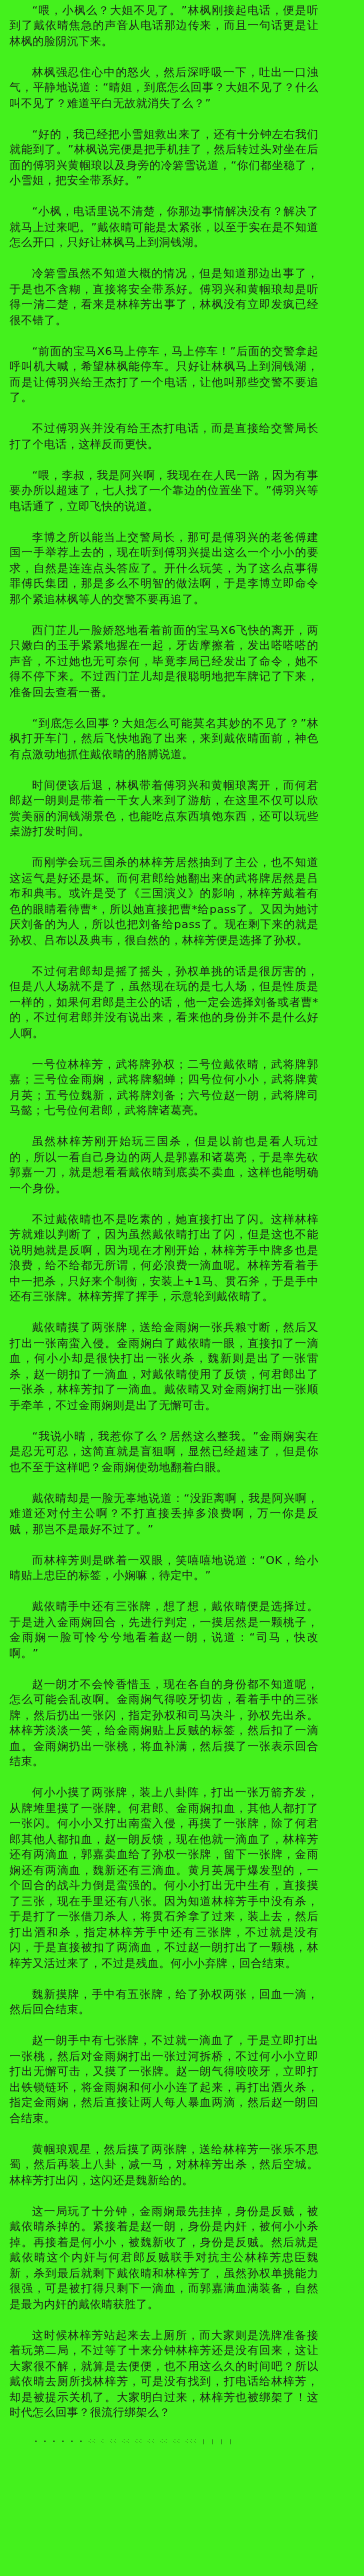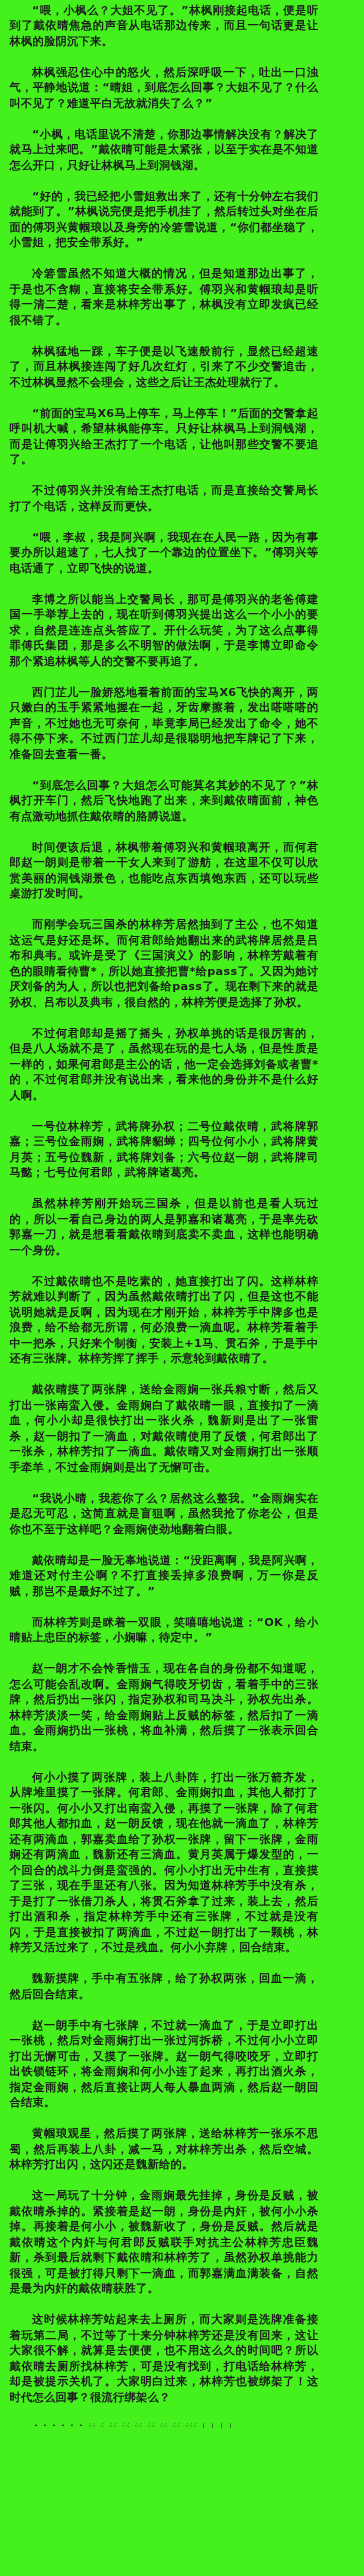--- a/index.html
+++ b/index.html
@@ -8,21 +8,20 @@
     background: #44f11d;
   }
   .page {
     width: 328px;
     min-height: 2576px;
     box-sizing: border-box;
     background: #44f11d;
     padding: 2.7px 9.6px 43px 9.6px;
     font-family: "DejaVu Sans", sans-serif;
     color: #1c1c1c;
-    font-weight: bold;
   }
   .para {
     margin: 0 0 15.5px 0;
     font-size: 11.2px;
     line-height: 15.5px;
     text-indent: 2em;
     text-align: justify;
     letter-spacing: 0.3px;
     word-break: break-all;
   }
@@ -35,40 +34,40 @@
     color: #141414;
     font-family: "DejaVu Sans Mono", monospace;
   }
 </style>
 </head>
 <body>
 
 <main class="page">
   <p class="para">“喂，小枫么？大姐不见了。”林枫刚接起电话，便是听到了戴依晴焦急的声音从电话那边传来，而且一句话更是让林枫的脸阴沉下来。</p>
   <p class="para">林枫强忍住心中的怒火，然后深呼吸一下，吐出一口浊气，平静地说道：“晴姐，到底怎么回事？大姐不见了？什么叫不见了？难道平白无故就消失了么？”</p>
+  <p class="para">“好的，我已经把小雪姐救出来了，还有十分钟左右我们就能到了。”林枫说完便是把手机挂了，然后转过头对坐在后面的傅羽兴黄帼琅以及身旁的冷箬雪说道，“你们都坐稳了，小雪姐，把安全带系好。”</p>
   <p class="para">“小枫，电话里说不清楚，你那边事情解决没有？解决了就马上过来吧。”戴依晴可能是太紧张，以至于实在是不知道怎么开口，只好让林枫马上到洞钱湖。</p>
-  <p class="para">“好的，我已经把小雪姐救出来了，还有十分钟左右我们就能到了。”林枫说完便是把手机挂了，然后转过头对坐在后面的傅羽兴黄帼琅以及身旁的冷箬雪说道，“你们都坐稳了，小雪姐，把安全带系好。”</p>
   <p class="para">冷箬雪虽然不知道大概的情况，但是知道那边出事了，于是也不含糊，直接将安全带系好。傅羽兴和黄帼琅却是听得一清二楚，看来是林梓芳出事了，林枫没有立即发疯已经很不错了。</p>
-  <p class="para">林枫猛地一踩，车子便是以飞速般前行，显然已经超速了，而且林枫接连闯了好几次红灯，引来了不少交警追击，不过林枫显然不会理会，这些之后让王杰处理就行了。</p>
   <p class="para">“前面的宝马X6马上停车，马上停车！”后面的交警拿起呼叫机大喊，希望林枫能停车。只好让林枫马上到洞钱湖，而是让傅羽兴给王杰打了一个电话，让他叫那些交警不要追了。</p>
   <p class="para">不过傅羽兴并没有给王杰打电话，而是直接给交警局长打了个电话，这样反而更快。</p>
   <p class="para">“喂，李叔，我是阿兴啊，我现在在人民一路，因为有事要办所以超速了，七人找了一个靠边的位置坐下。”傅羽兴等电话通了，立即飞快的说道。</p>
   <p class="para">李博之所以能当上交警局长，那可是傅羽兴的老爸傅建国一手举荐上去的，现在听到傅羽兴提出这么一个小小的要求，自然是连连点头答应了。开什么玩笑，为了这么点事得罪傅氏集团，那是多么不明智的做法啊，于是李博立即命令那个紧追林枫等人的交警不要再追了。</p>
   <p class="para">西门芷儿一脸娇怒地看着前面的宝马X6飞快的离开，两只嫩白的玉手紧紧地握在一起，牙齿摩擦着，发出嗒嗒嗒的声音，不过她也无可奈何，毕竟李局已经发出了命令，她不得不停下来。不过西门芷儿却是很聪明地把车牌记了下来，准备回去查看一番。</p>
   <p class="para">“到底怎么回事？大姐怎么可能莫名其妙的不见了？”林枫打开车门，然后飞快地跑了出来，来到戴依晴面前，神色有点激动地抓住戴依晴的胳膊说道。</p>
   <p class="para">时间便该后退，林枫带着傅羽兴和黄帼琅离开，而何君郎赵一朗则是带着一干女人来到了游舫，在这里不仅可以欣赏美丽的洞钱湖景色，也能吃点东西填饱东西，还可以玩些桌游打发时间。</p>
   <p class="para">而刚学会玩三国杀的林梓芳居然抽到了主公，也不知道这运气是好还是坏。而何君郎给她翻出来的武将牌居然是吕布和典韦。或许是受了《三国演义》的影响，林梓芳戴着有色的眼睛看待曹*，所以她直接把曹*给pass了。又因为她讨厌刘备的为人，所以也把刘备给pass了。现在剩下来的就是孙权、吕布以及典韦，很自然的，林梓芳便是选择了孙权。</p>
   <p class="para">不过何君郎却是摇了摇头，孙权单挑的话是很厉害的，但是八人场就不是了，虽然现在玩的是七人场，但是性质是一样的，如果何君郎是主公的话，他一定会选择刘备或者曹*的，不过何君郎并没有说出来，看来他的身份并不是什么好人啊。</p>
   <p class="para">一号位林梓芳，武将牌孙权；二号位戴依晴，武将牌郭嘉；三号位金雨娴，武将牌貂蝉；四号位何小小，武将牌黄月英；五号位魏新，武将牌刘备；六号位赵一朗，武将牌司马懿；七号位何君郎，武将牌诸葛亮。</p>
   <p class="para">虽然林梓芳刚开始玩三国杀，但是以前也是看人玩过的，所以一看自己身边的两人是郭嘉和诸葛亮，于是率先砍郭嘉一刀，就是想看看戴依晴到底卖不卖血，这样也能明确一个身份。</p>
   <p class="para">不过戴依晴也不是吃素的，她直接打出了闪。这样林梓芳就难以判断了，因为虽然戴依晴打出了闪，但是这也不能说明她就是反啊，因为现在才刚开始，林梓芳手中牌多也是浪费，给不给都无所谓，何必浪费一滴血呢。林梓芳看着手中一把杀，只好来个制衡，安装上+1马、贯石斧，于是手中还有三张牌。林梓芳挥了挥手，示意轮到戴依晴了。</p>
   <p class="para">戴依晴摸了两张牌，送给金雨娴一张兵粮寸断，然后又打出一张南蛮入侵。金雨娴白了戴依晴一眼，直接扣了一滴血，何小小却是很快打出一张火杀，魏新则是出了一张雷杀，赵一朗扣了一滴血，对戴依晴使用了反馈，何君郎出了一张杀，林梓芳扣了一滴血。戴依晴又对金雨娴打出一张顺手牵羊，不过金雨娴则是出了无懈可击。</p>
-  <p class="para">“我说小晴，我惹你了么？居然这么整我。”金雨娴实在是忍无可忍，这简直就是盲狙啊，虽然我抢了你老公，但是你也不至于这样吧？金雨娴使劲地翻着白眼。</p>
+  <p class="para">“我说小晴，我惹你了么？居然这么整我。”金雨娴实在是忍无可忍，这简直就是盲狙啊，显然已经超速了，但是你也不至于这样吧？金雨娴使劲地翻着白眼。</p>
   <p class="para">戴依晴却是一脸无辜地说道：“没距离啊，我是阿兴啊，难道还对付主公啊？不打直接丢掉多浪费啊，万一你是反贼，那岂不是最好不过了。”</p>
   <p class="para">而林梓芳则是眯着一双眼，笑嘻嘻地说道：“OK，给小晴贴上忠臣的标签，小娴嘛，待定中。”</p>
+  <p class="para">戴依晴手中还有三张牌，想了想，戴依晴便是选择过。于是进入金雨娴回合，先进行判定，一摸居然是一颗桃子，金雨娴一脸可怜兮兮地看着赵一朗，说道：“司马，快改啊。”</p>
   <p class="para">赵一朗才不会怜香惜玉，现在各自的身份都不知道呢，怎么可能会乱改啊。金雨娴气得咬牙切齿，看着手中的三张牌，然后扔出一张闪，指定孙权和司马决斗，孙权先出杀。林梓芳淡淡一笑，给金雨娴贴上反贼的标签，然后扣了一滴血。金雨娴扔出一张桃，将血补满，然后摸了一张表示回合结束。</p>
   <p class="para">何小小摸了两张牌，装上八卦阵，打出一张万箭齐发，从牌堆里摸了一张牌。何君郎、金雨娴扣血，其他人都打了一张闪。何小小又打出南蛮入侵，再摸了一张牌，除了何君郎其他人都扣血，赵一朗反馈，现在他就一滴血了，林梓芳还有两滴血，郭嘉卖血给了孙权一张牌，留下一张牌，金雨娴还有两滴血，魏新还有三滴血。黄月英属于爆发型的，一个回合的战斗力倒是蛮强的。何小小打出无中生有，直接摸了三张，现在手里还有八张。因为知道林梓芳手中没有杀，于是打了一张借刀杀人，将贯石斧拿了过来，装上去，然后打出酒和杀，指定林梓芳手中还有三张牌，不过就是没有闪，于是直接被扣了两滴血，不过赵一朗打出了一颗桃，林梓芳又活过来了，不过是残血。何小小弃牌，回合结束。</p>
   <p class="para">魏新摸牌，手中有五张牌，给了孙权两张，回血一滴，然后回合结束。</p>
   <p class="para">赵一朗手中有七张牌，不过就一滴血了，于是立即打出一张桃，然后对金雨娴打出一张过河拆桥，不过何小小立即打出无懈可击，又摸了一张牌。赵一朗气得咬咬牙，立即打出铁锁链环，将金雨娴和何小小连了起来，再打出酒火杀，指定金雨娴，然后直接让两人每人暴血两滴，然后赵一朗回合结束。</p>
   <p class="para">黄帼琅观星，然后摸了两张牌，送给林梓芳一张乐不思蜀，然后再装上八卦，减一马，对林梓芳出杀，然后空城。林梓芳打出闪，这闪还是魏新给的。</p>
   <p class="para">这一局玩了十分钟，金雨娴最先挂掉，身份是反贼，被戴依晴杀掉的。紧接着是赵一朗，身份是内奸，被何小小杀掉。再接着是何小小，被魏新收了，身份是反贼。然后就是戴依晴这个内奸与何君郎反贼联手对抗主公林梓芳忠臣魏新，杀到最后就剩下戴依晴和林梓芳了，虽然孙权单挑能力很强，可是被打得只剩下一滴血，而郭嘉满血满装备，自然是最为内奸的戴依晴获胜了。</p>
   <p class="para">这时候林梓芳站起来去上厕所，而大家则是洗牌准备接着玩第二局，不过等了十来分钟林梓芳还是没有回来，这让大家很不解，就算是去便便，也不用这么久的时间吧？所以戴依晴去厕所找林梓芳，可是没有找到，打电话给林梓芳，却是被提示关机了。大家明白过来，林梓芳也被绑架了！这时代怎么回事？很流行绑架么？</p>
   <div class="footer-marks">•  •  •  •  •  •    ⁖⁖ ⁖ ⁖⁖      ⁖⁖ ⁖⁖ ⁖⁖      ⁖⁖ ⁖⁖ ⁖⁖⁖ |   |   |   |</div>
 </main>
 

